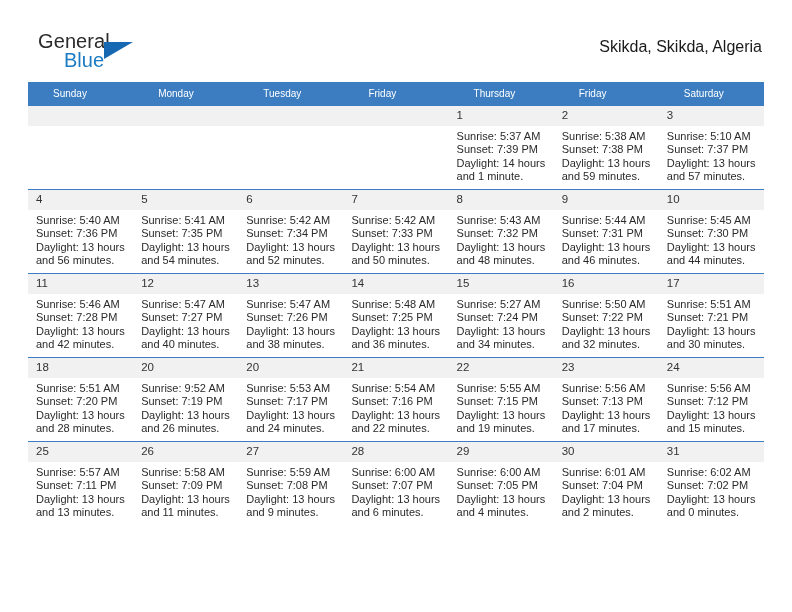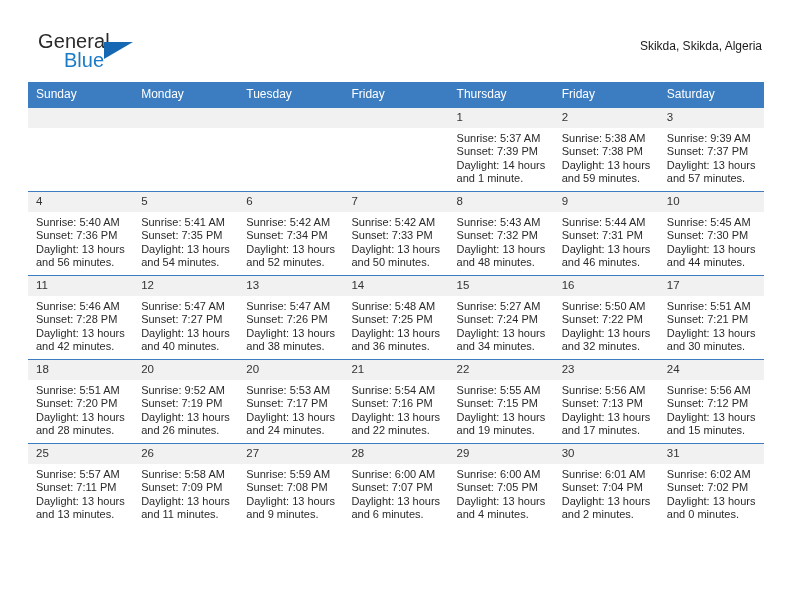--- a/index.html
+++ b/index.html
@@ -67,41 +67,41 @@
     padding-right: 2px;
   }
   .cal-title {
     font-size: 27px;
     font-weight: normal;
     color: #1a1a1a;
     line-height: 30px;
     white-space: nowrap;
   }
   .cal-subtitle {
-    font-size: 12px;
+    font-size: 16px;
     color: #1a1a1a;
     margin-top: 9px;
     line-height: 15px;
     white-space: nowrap;
   }
 
   
   .calendar {
     width: 736px;
     margin-top: 10px;
     border-collapse: collapse;
     table-layout: fixed;
   }
   .calendar th {
     background: #3b7dc0;
     color: #ffffff;
-    font-size: 12px;
+    font-size: 10px;
     font-weight: normal;
     text-align: left;
-    padding: 5px 0 6px 8px;
+    padding: 5px 0 6px 25px;
     height: 12px;
     border: none;
   }
   .calendar td {
     vertical-align: top;
     padding: 0;
     border-top: 1px solid #3b7dc0;
     width: 105.14px;
     height: 83px;
     background: #ffffff;
@@ -189,21 +189,21 @@
             <div class="cell-body">
               <div>Sunrise: 5:38 AM</div>
               <div>Sunset: 7:38 PM</div>
               <div>Daylight: 13 hours</div>
               <div>and 59 minutes.</div>
             </div>
           </td>
           <td>
             <div class="daynum">3</div>
             <div class="cell-body">
-              <div>Sunrise: 9:39 AM</div>
+              <div>Sunrise: 5:10 AM</div>
               <div>Sunset: 7:37 PM</div>
               <div>Daylight: 13 hours</div>
               <div>and 57 minutes.</div>
             </div>
           </td>
         </tr>
         <tr class="week-row">
           <td>
             <div class="daynum">4</div>
             <div class="cell-body">

